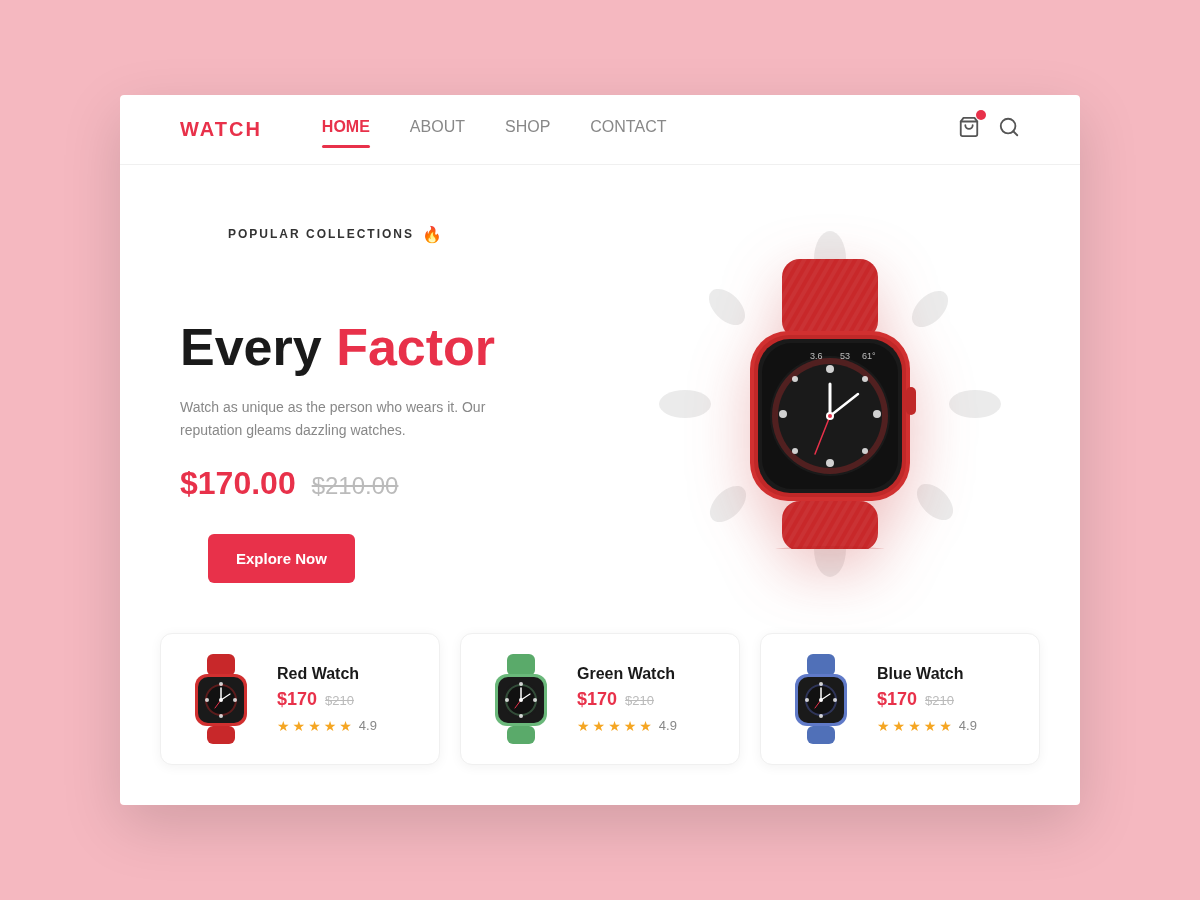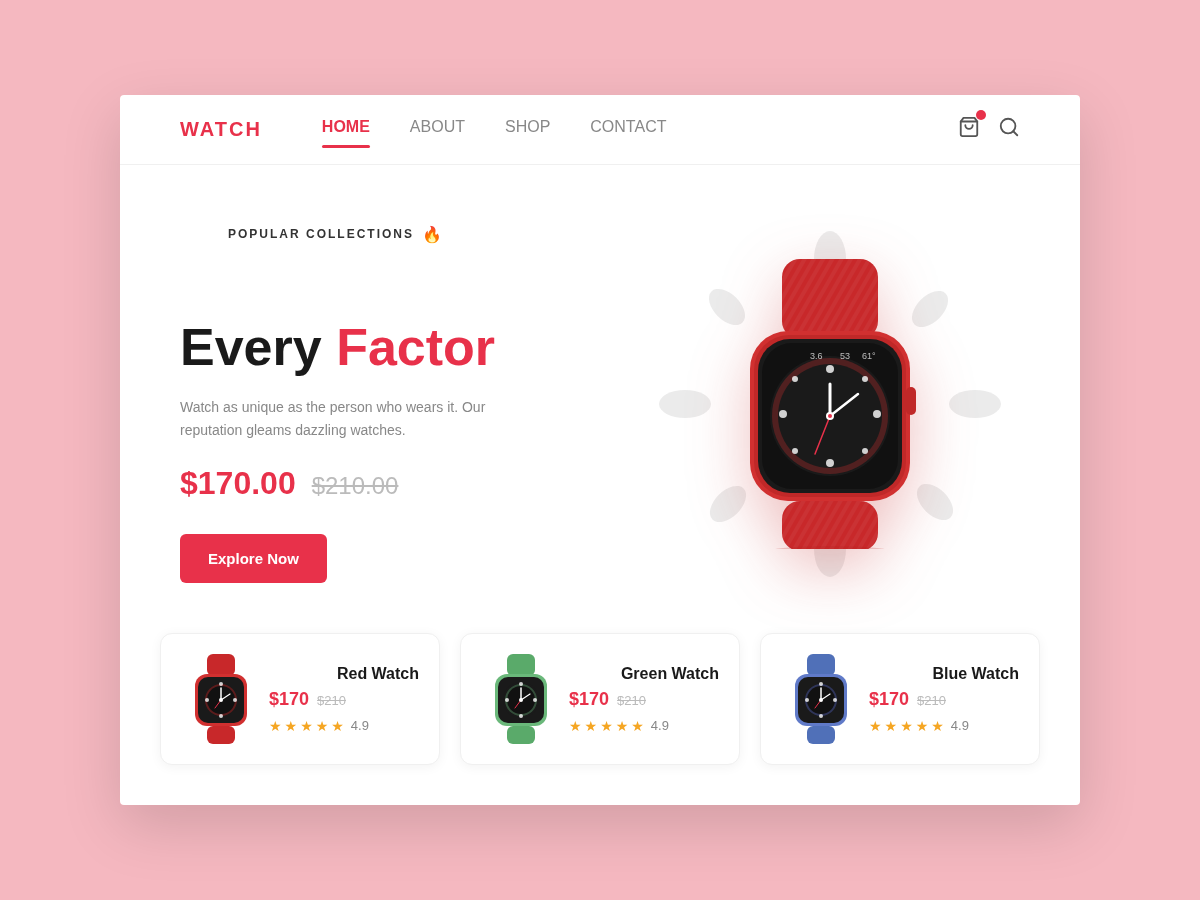--- a/index.html
+++ b/index.html
@@ -149,20 +149,21 @@
     }
     .price-original {
       font-size: 24px;
       color: #bbb;
       text-decoration: line-through;
     }
     .hero-actions {
       display: flex;
       align-items: center;
       gap: 24px;
+      margin-left: 28px;
     }
     .btn-explore {
       background: #e8314a;
       color: #fff;
       border: none;
       padding: 16px 28px;
       border-radius: 6px;
       font-size: 15px;
       font-weight: 700;
       cursor: pointer;
@@ -215,24 +216,23 @@
       grid-template-columns: repeat(3, 1fr);
       gap: 20px;
     }
     .product-card {
       background: #fff;
       border: 1px solid #f0f0f0;
       border-radius: 12px;
       padding: 20px;
       display: flex;
       align-items: center;
-      gap: 8px;
+      gap: 16px;
       box-shadow: 0 2px 12px rgba(0,0,0,0.05);
       cursor: pointer;
-      text-align: right;
     }
     .product-thumb {
       width: 80px;
       height: 90px;
       flex-shrink: 0;
     }
     .product-info {
       flex: 1;
     }
     .product-name {

